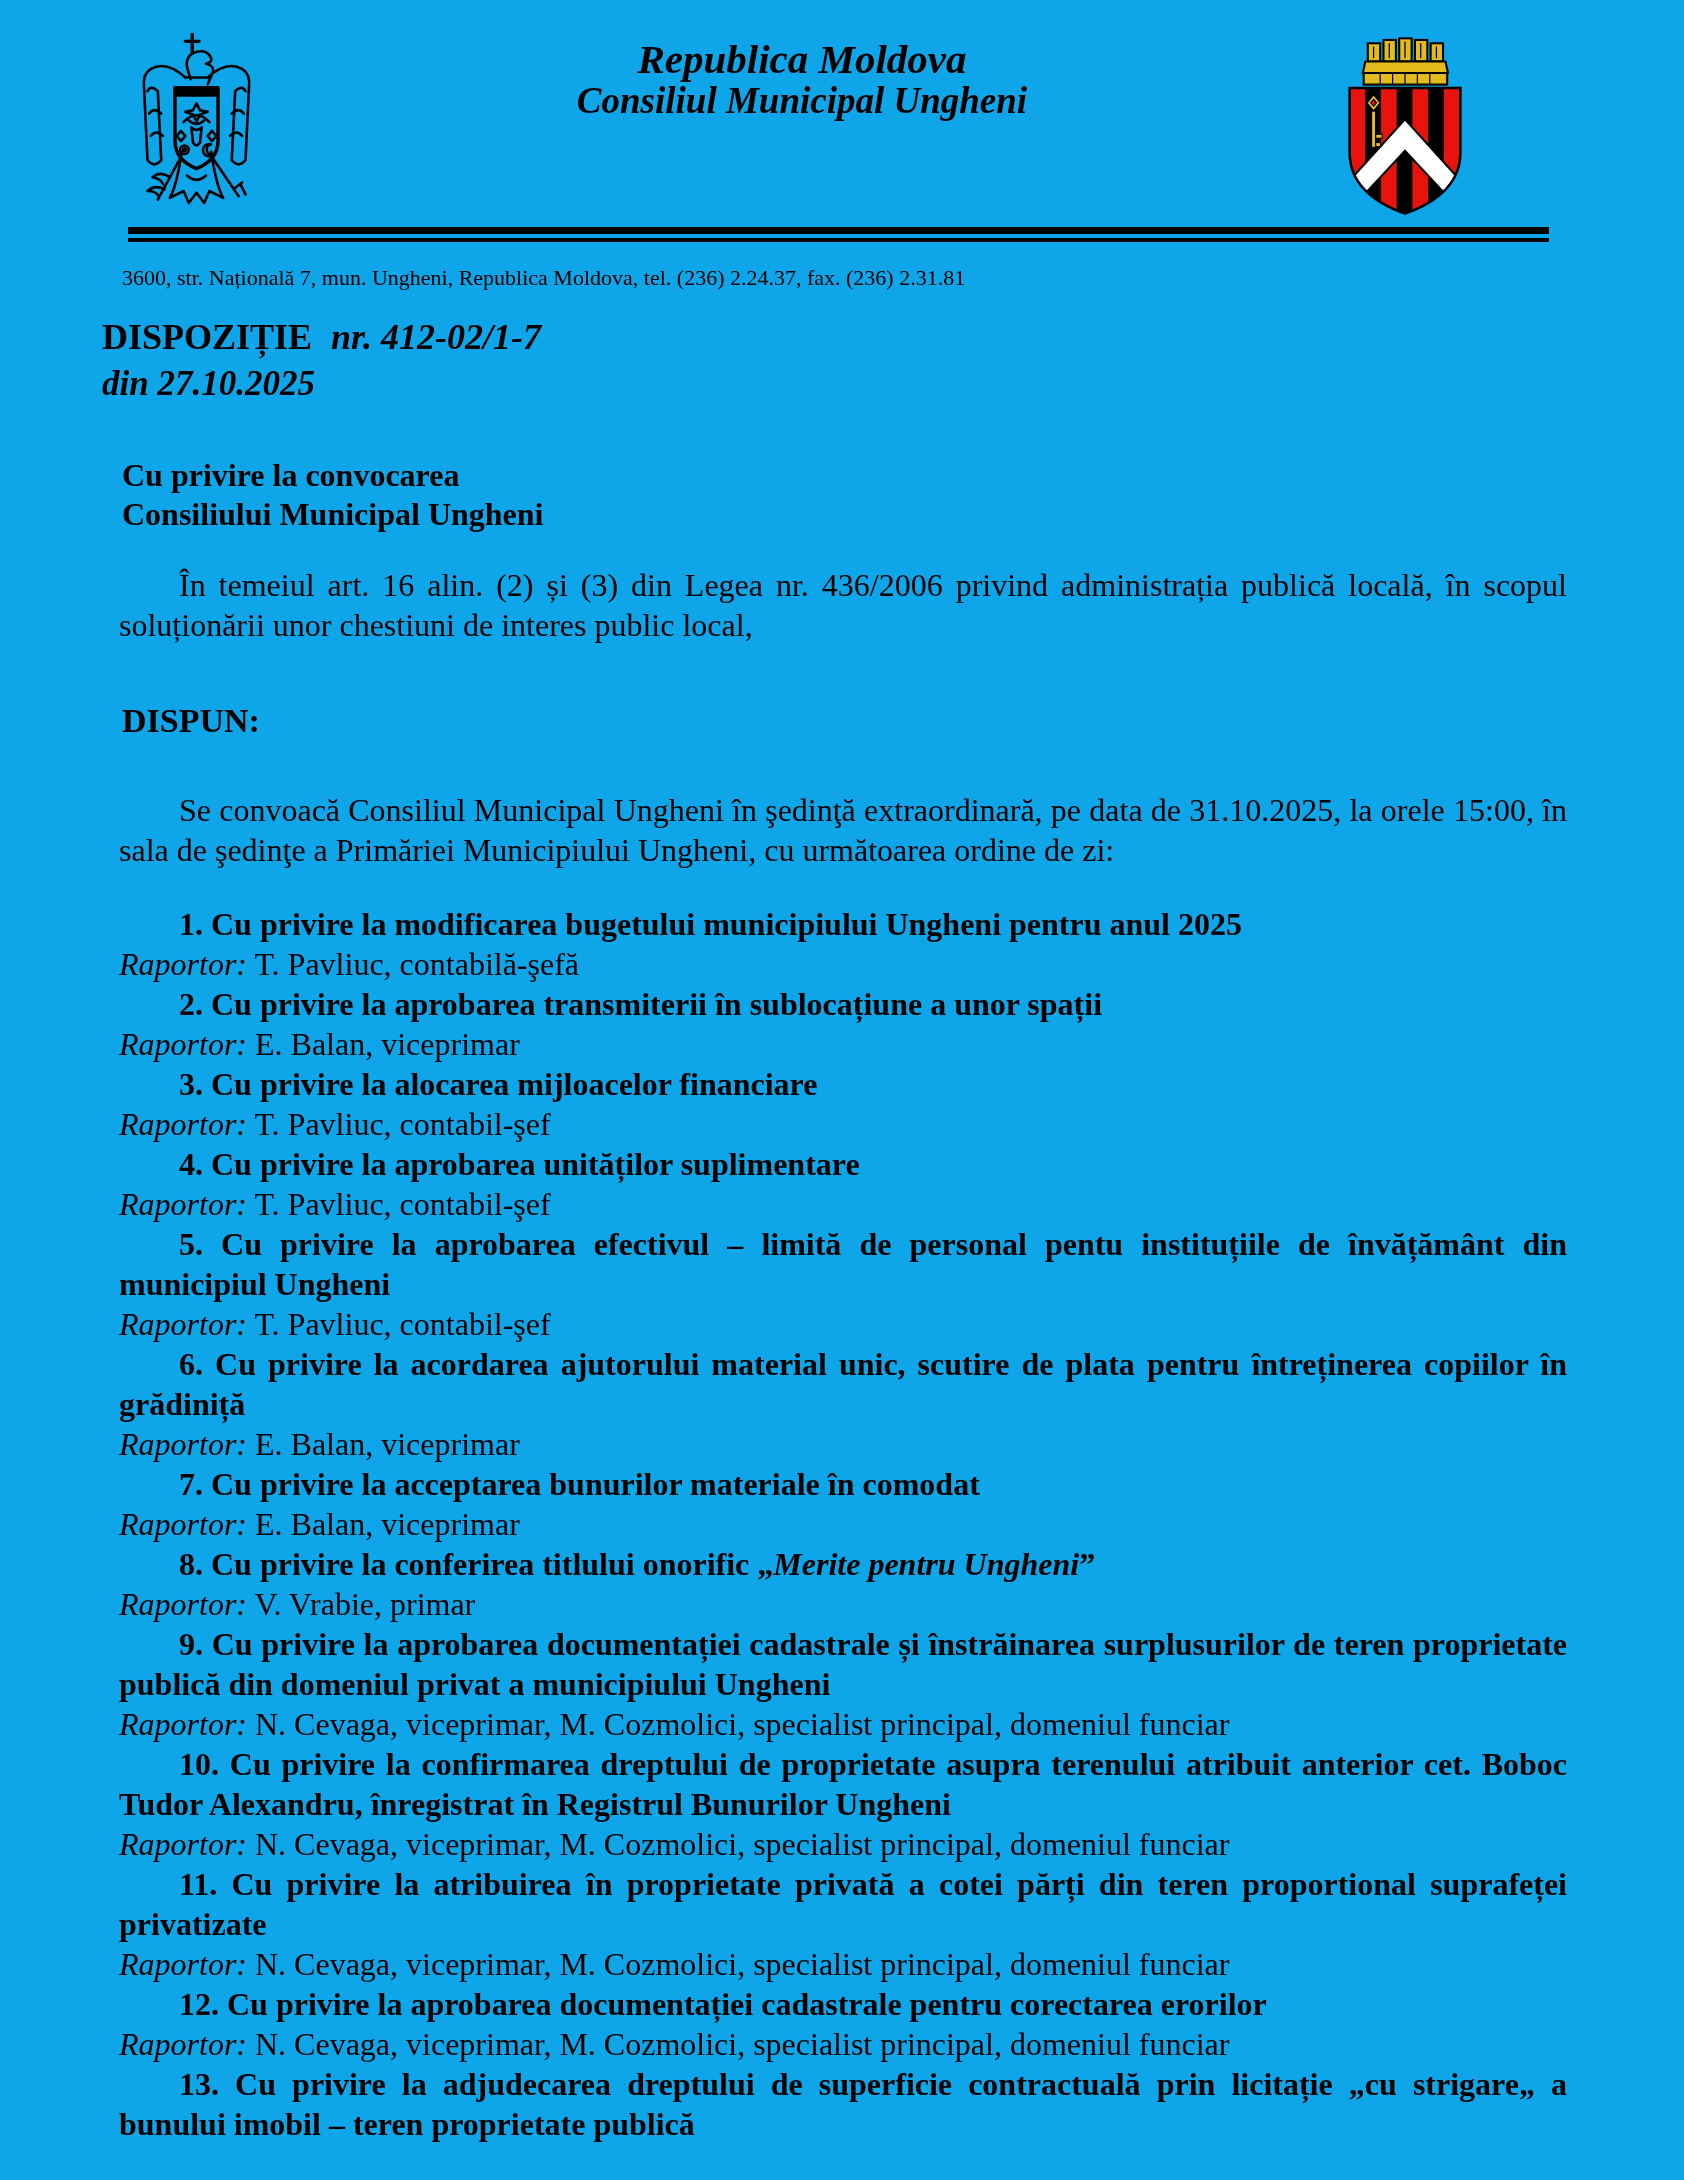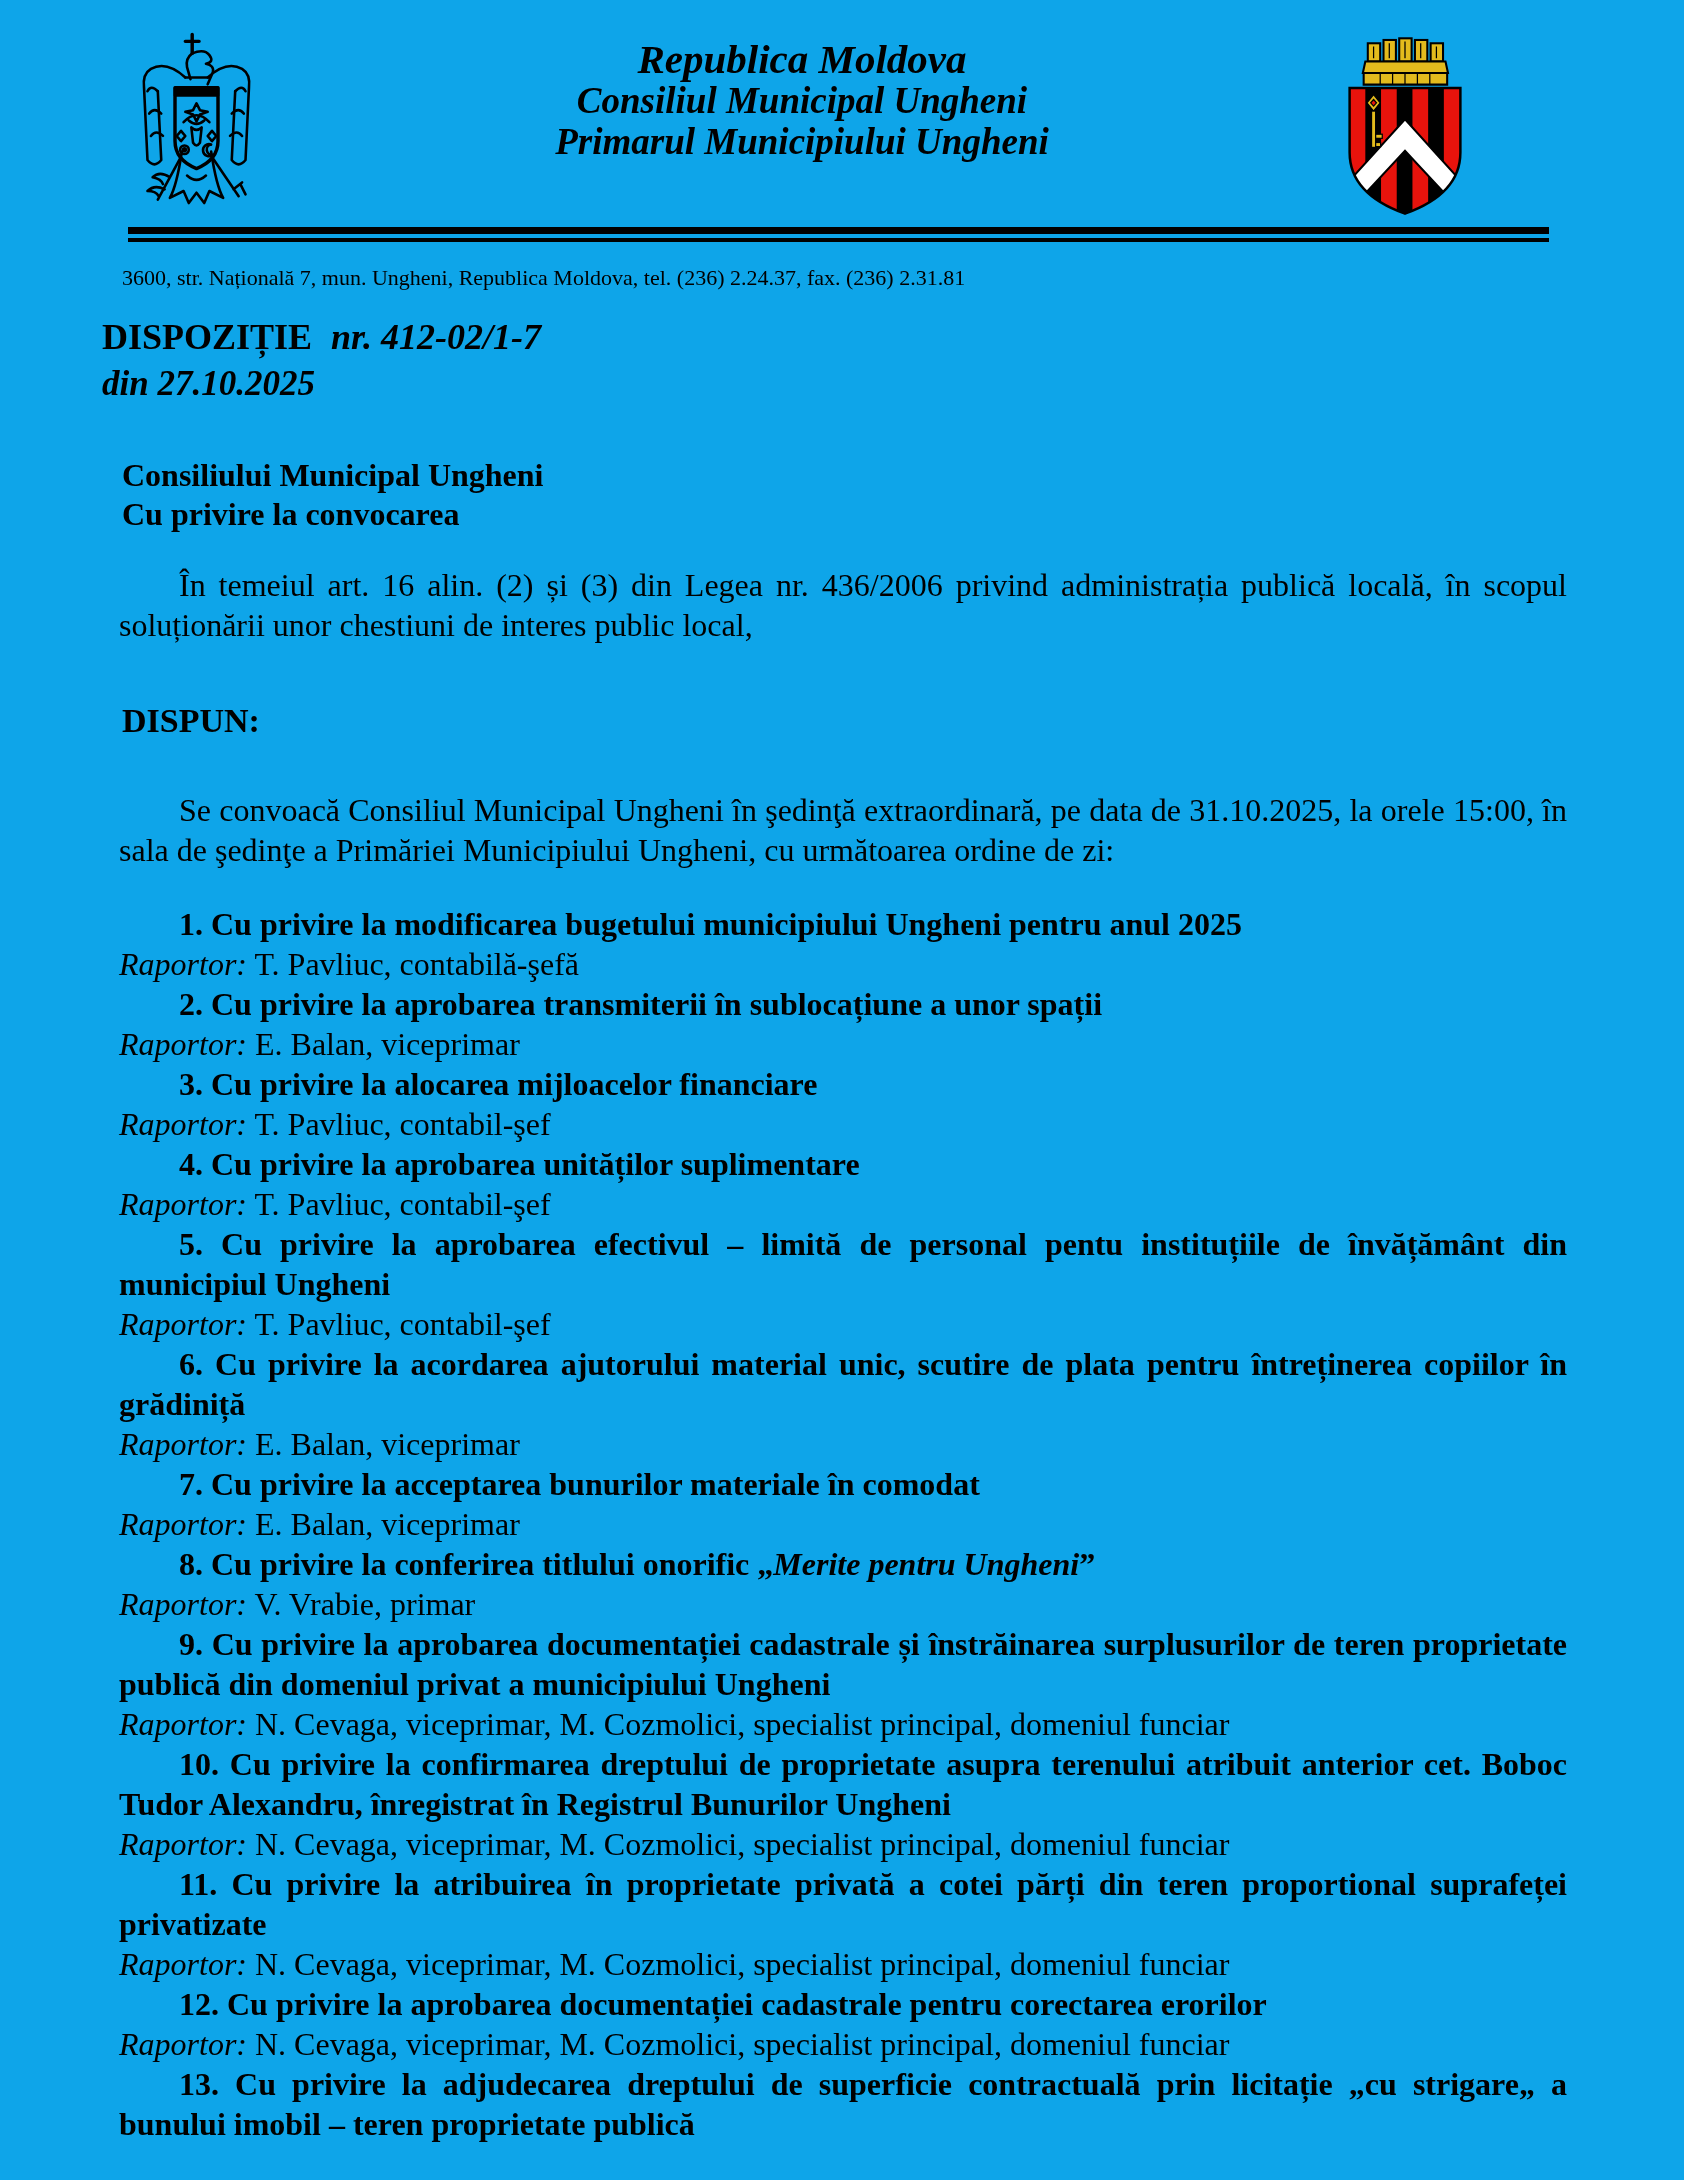--- a/index.html
+++ b/index.html
@@ -163,21 +163,20 @@
 
         <circle cx="61" cy="138" r="5"></circle>
         <circle cx="61" cy="138" r="1.6"></circle>
         <path d="M92 132 a7 7 0 1 0 2 12 a5 5 0 1 1 -2 -12"></path>
       </svg>
     </div>
 
     <div class="header-text">
       <div class="l1">Republica Moldova</div>
       <div class="l2">Consiliul Municipal Ungheni</div>
-      <div class="l3">Primarul Municipiului Ungheni</div>
     </div>
 
     <div class="emblem-right">
       <svg viewBox="0 0 150 238" width="124" height="203">
         <defs>
           <clipPath id="shieldClip">
             <path d="M8 82 L142 82 L142 160 Q142 210 75 234 Q8 210 8 160 Z"></path>
           </clipPath>
         </defs>
 
@@ -222,22 +221,22 @@
   <div class="address">3600, str. Națională 7, mun. Ungheni, Republica Moldova, tel. (236) 2.24.37, fax. (236) 2.31.81</div>
 
   <div class="doc-title-block">
     <div>
       <span class="doc-type">DISPOZIȚIE</span><span class="doc-number">nr. 412-02/1-7</span>
     </div>
     <div class="doc-date">din 27.10.2025</div>
   </div>
 
   <div class="subject">
+    <div>Cu privire la convocarea</div>
     <div>Consiliului Municipal Ungheni</div>
-    <div>Cu privire la convocarea</div>
   </div>
 
   <p class="para">În temeiul art. 16 alin. (2) și (3) din Legea nr. 436/2006 privind administrația publică locală, în scopul soluționării unor chestiuni de interes public local,</p>
 
   <div class="dispun">DISPUN:</div>
 
   <p class="para convocation">Se convoacă Consiliul Municipal Ungheni în şedinţă extraordinară, pe data de 31.10.2025, la orele 15:00, în sala de şedinţe a Primăriei Municipiului Ungheni, cu următoarea ordine de zi:</p>
 
   <div class="agenda">
       <p class="agenda-title"><b>1. <span>Cu privire la modificarea bugetului municipiului Ungheni pentru anul 2025</span></b></p>

